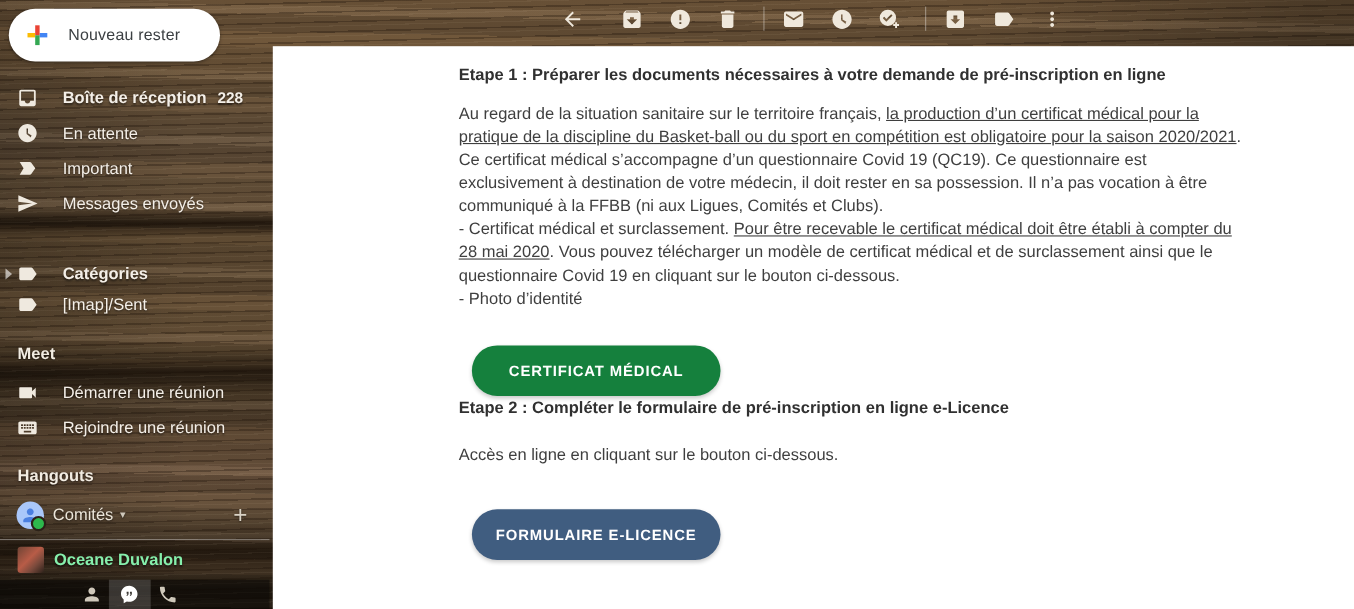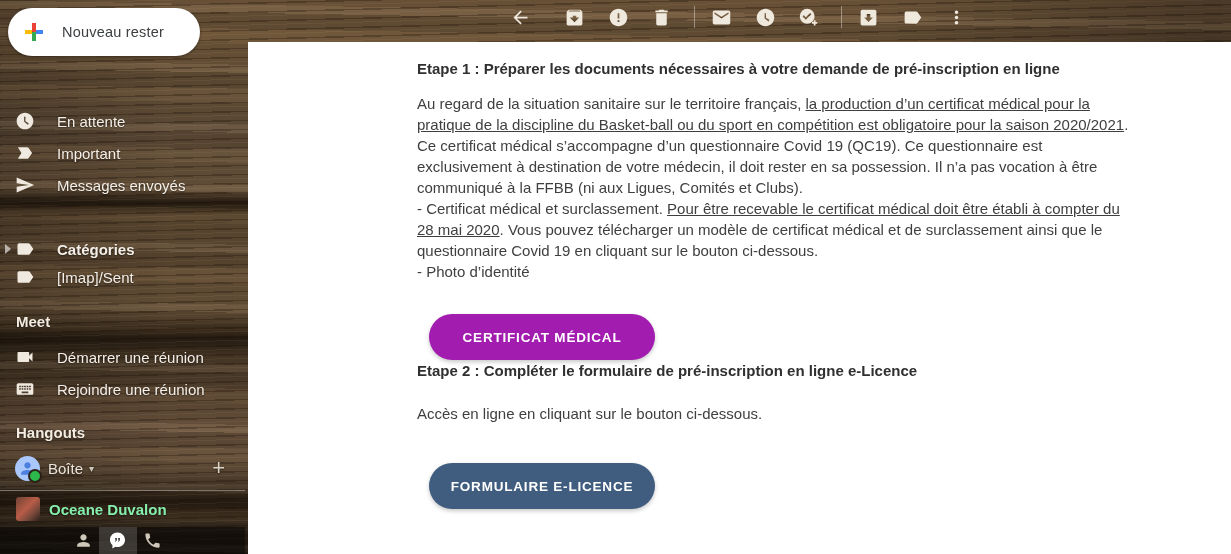--- a/index.html
+++ b/index.html
@@ -61,21 +61,21 @@
   .content{position:absolute;left:248px;top:42px;right:0;bottom:0;background:#ffffff;}
   .content-inner{padding:16px 40px 0 169px;width:722px;}
   h1.step{margin:0;font-size:15px;line-height:21px;font-weight:700;color:#303030;}
   .para{margin:0;font-size:15px;line-height:21px;color:#3f3f3f;}
   .mt14{margin-top:14px;} .mt22{margin-top:22px;} .mt31{margin-top:39px;}
   .mt32{margin-top:32px;} .mt38{margin-top:38px;}
   .ulink{text-decoration:underline;cursor:pointer;}
   .btn{display:flex;align-items:center;justify-content:center;width:226px;height:46px;border-radius:23px;
        margin-left:12px;color:#fff;font-size:13.5px;font-weight:700;letter-spacing:.8px;cursor:pointer;
        box-shadow:0 2px 4px rgba(0,0,0,.22);text-decoration:none;}
-  .btn-red{background:#a21caf;}
+  .btn-red{background:#15803d;}
   .btn-blue{background:#405d80;}
 </style>
 </head>
 <body>
 
 <div class="toolbar">
   <button class="tb-btn" style="left:263px">
     <svg viewBox="0 0 24 24">
         <path d="M20 11H7.83l5.59-5.59L12 4l-8 8 8 8 1.41-1.41L7.83 13H20v-2z"></path>
       </svg>
@@ -137,20 +137,29 @@
       <svg viewBox="0 0 24 24" width="24" height="24">
         <rect x="3" y="10" width="7" height="4" fill="#fbbc04"></rect>
         <rect x="14" y="10" width="7" height="4" fill="#4285f4"></rect>
         <rect x="10" y="12" width="4" height="9" fill="#34a853"></rect>
         <rect x="10" y="3" width="4" height="9" fill="#ea4335"></rect>
       </svg>
     </span>
     <span class="compose-label">Nouveau rester</span>
   </button>
 
+  <div class="side-row bold" style="top:73px">
+    <span class="side-icon">
+        <svg viewBox="0 0 24 24">
+          <path d="M19 3H4.99c-1.1 0-1.98.9-1.98 2L3 19c0 1.1.89 2 1.99 2H19c1.1 0 2-.9 2-2V5c0-1.1-.9-2-2-2zm0 12h-4c0 1.66-1.35 3-3 3s-3-1.34-3-3H4.99V5H19v10z"></path>
+        </svg>
+      </span>
+    <span class="side-label">Boîte de réception</span>
+    <span class="side-count">228</span>
+  </div>
   <div class="side-row" style="top:105px">
     <span class="side-icon">
         <svg viewBox="0 0 24 24">
           <path fill-rule="evenodd" d="M11.99 2C6.47 2 2 6.48 2 12s4.47 10 9.99 10C17.52 22 22 17.52 22 12S17.52 2 11.99 2zm3.76 14.91L11 13V7h1.5v5.25l4 2.37-.75 1.29z"></path>
         </svg>
       </span>
     <span class="side-label">En attente</span>
   </div>
   <div class="side-row" style="top:137px">
     <span class="side-icon">
@@ -205,21 +214,21 @@
   </div>
 
   <div class="section-header" style="top:424px">Hangouts</div>
   <div class="side-row" style="top:451px;height:34px">
     <span class="avatar-blue">
       <svg viewBox="0 0 24 24">
           <path d="M12 12c2.21 0 4-1.79 4-4s-1.79-4-4-4-4 1.79-4 4 1.79 4 4 4zm0 2c-2.67 0-8 1.34-8 4v2h16v-2c0-2.66-5.33-4-8-4z"></path>
         </svg>
       <span class="presence-dot"></span>
     </span>
-    <span class="user-name">Boîte</span>
+    <span class="user-name">Comités</span>
     <span class="caret">▾</span>
     <span class="plus-btn">+</span>
   </div>
   <div class="divider" style="top:490px"></div>
   <div class="side-row" style="top:493px;height:32px">
     <span class="avatar-photo"></span>
     <span class="contact-name">Oceane Duvalon</span>
   </div>
 
   <div class="bottom-bar">

